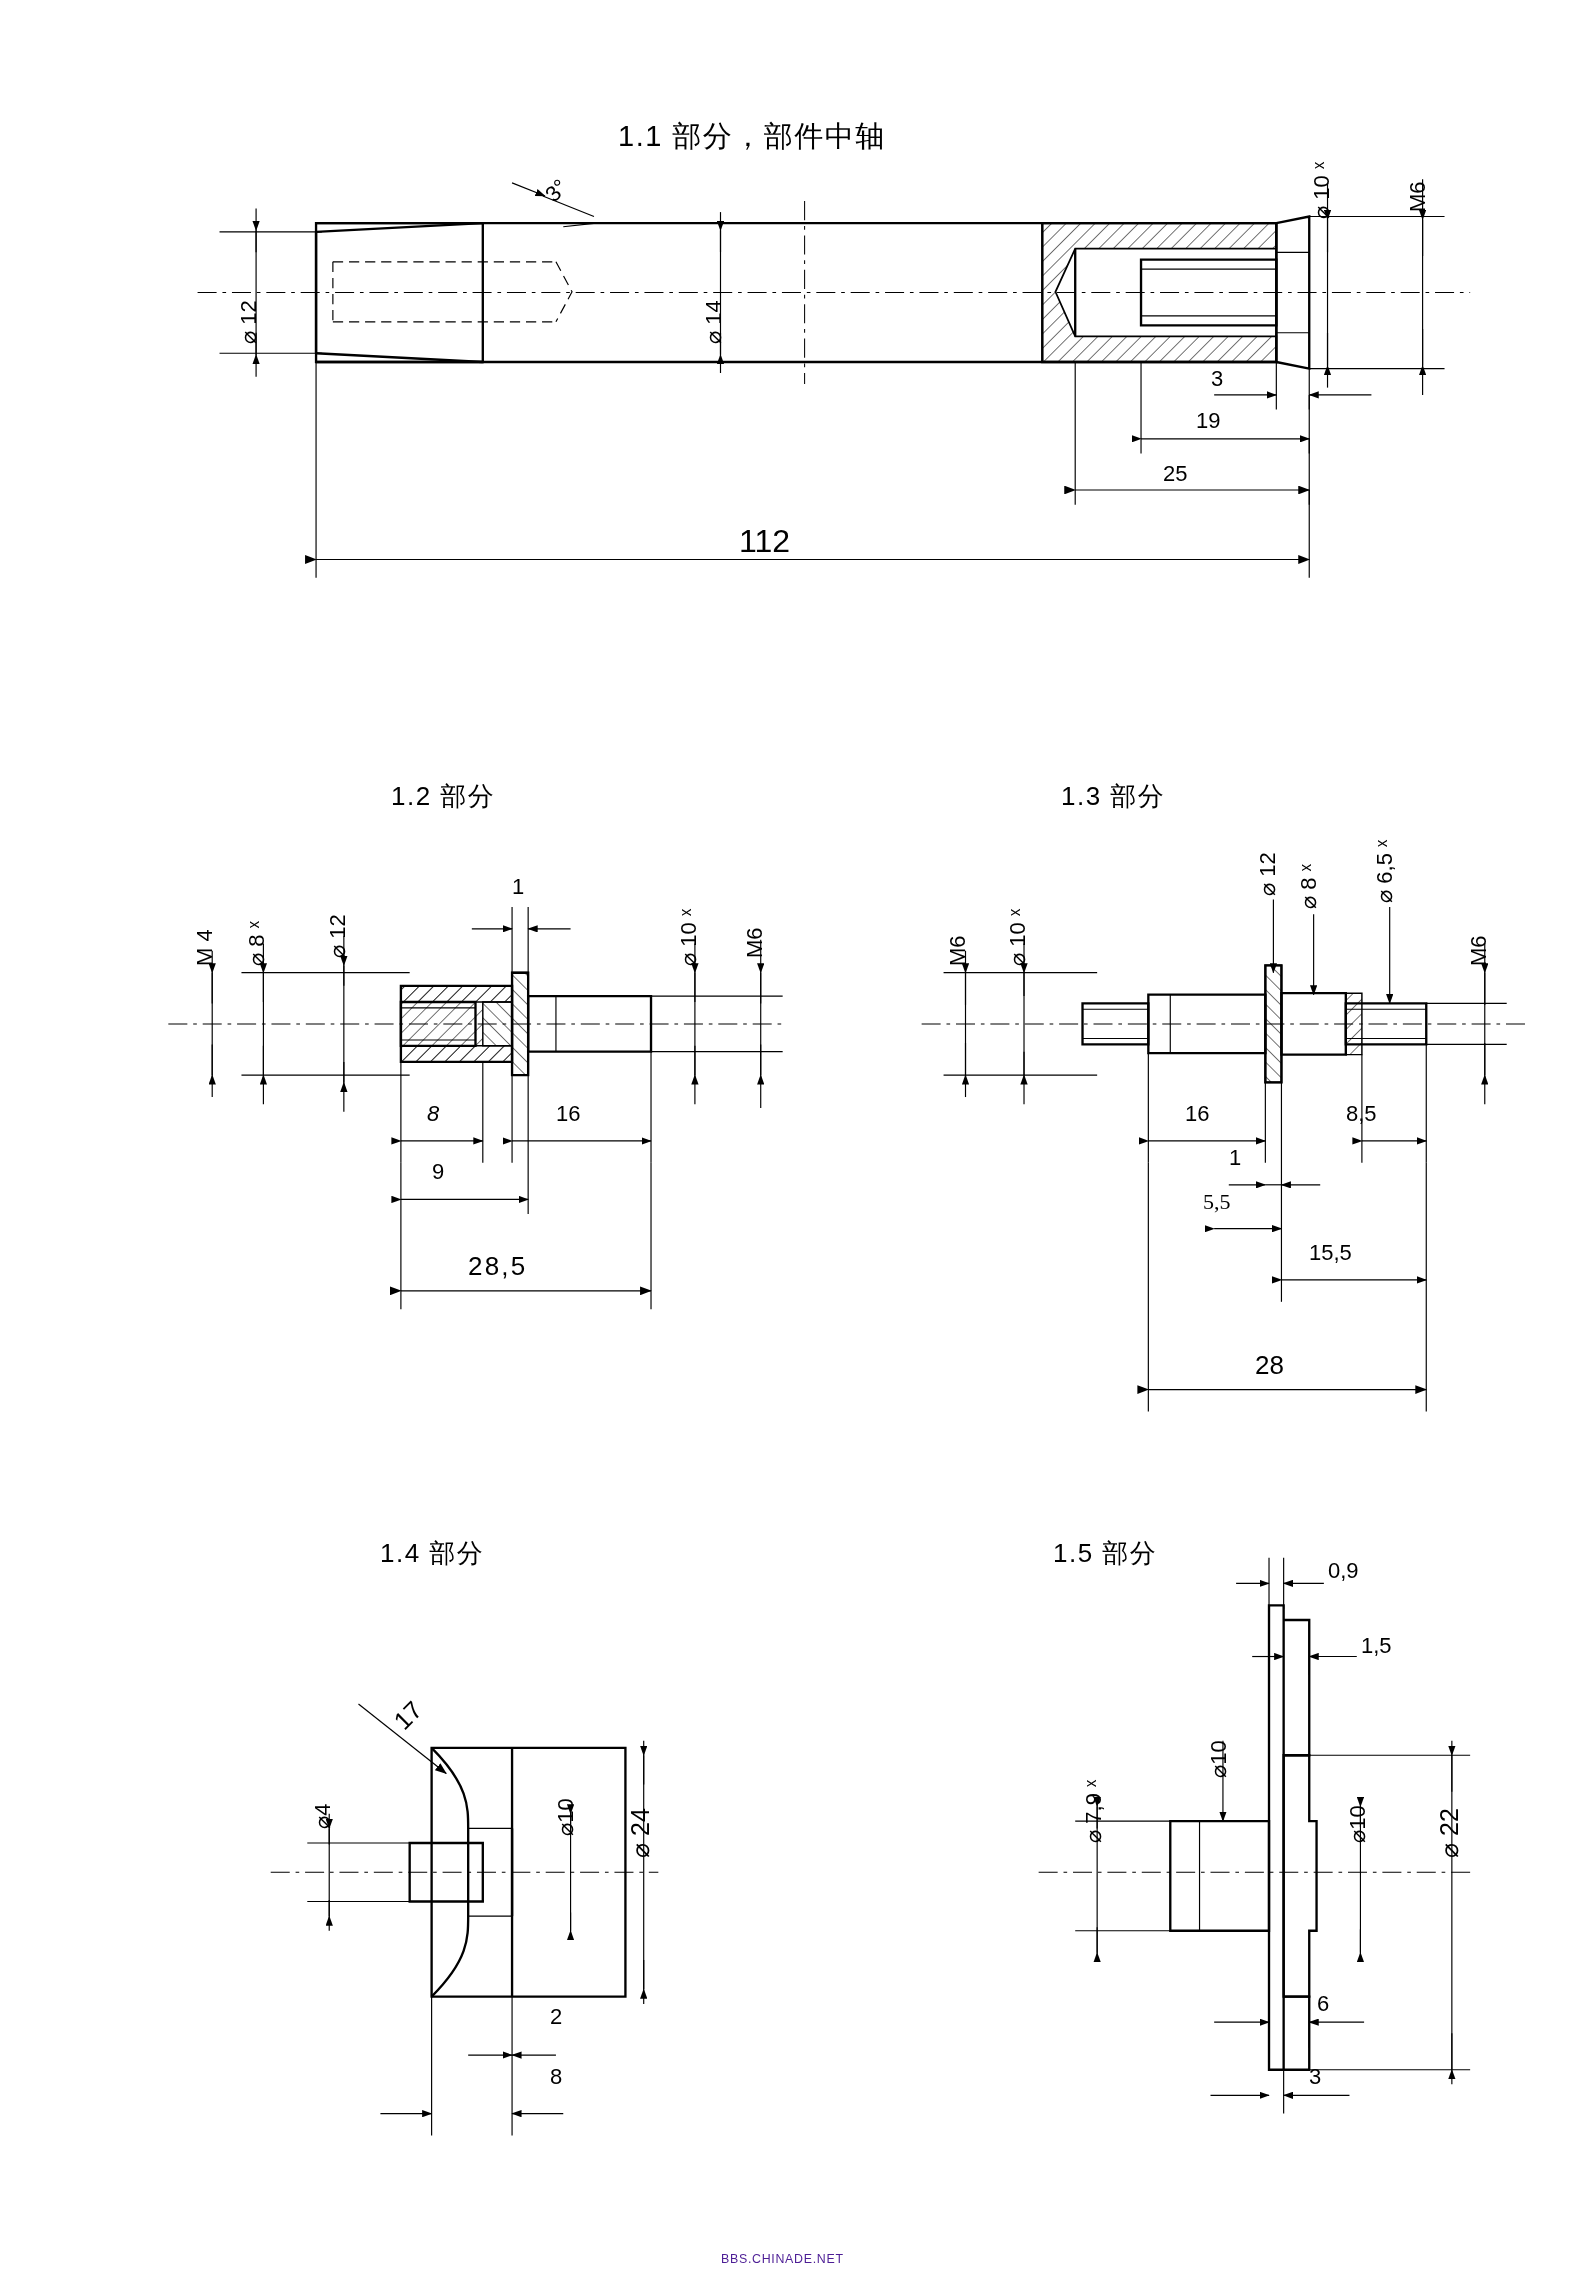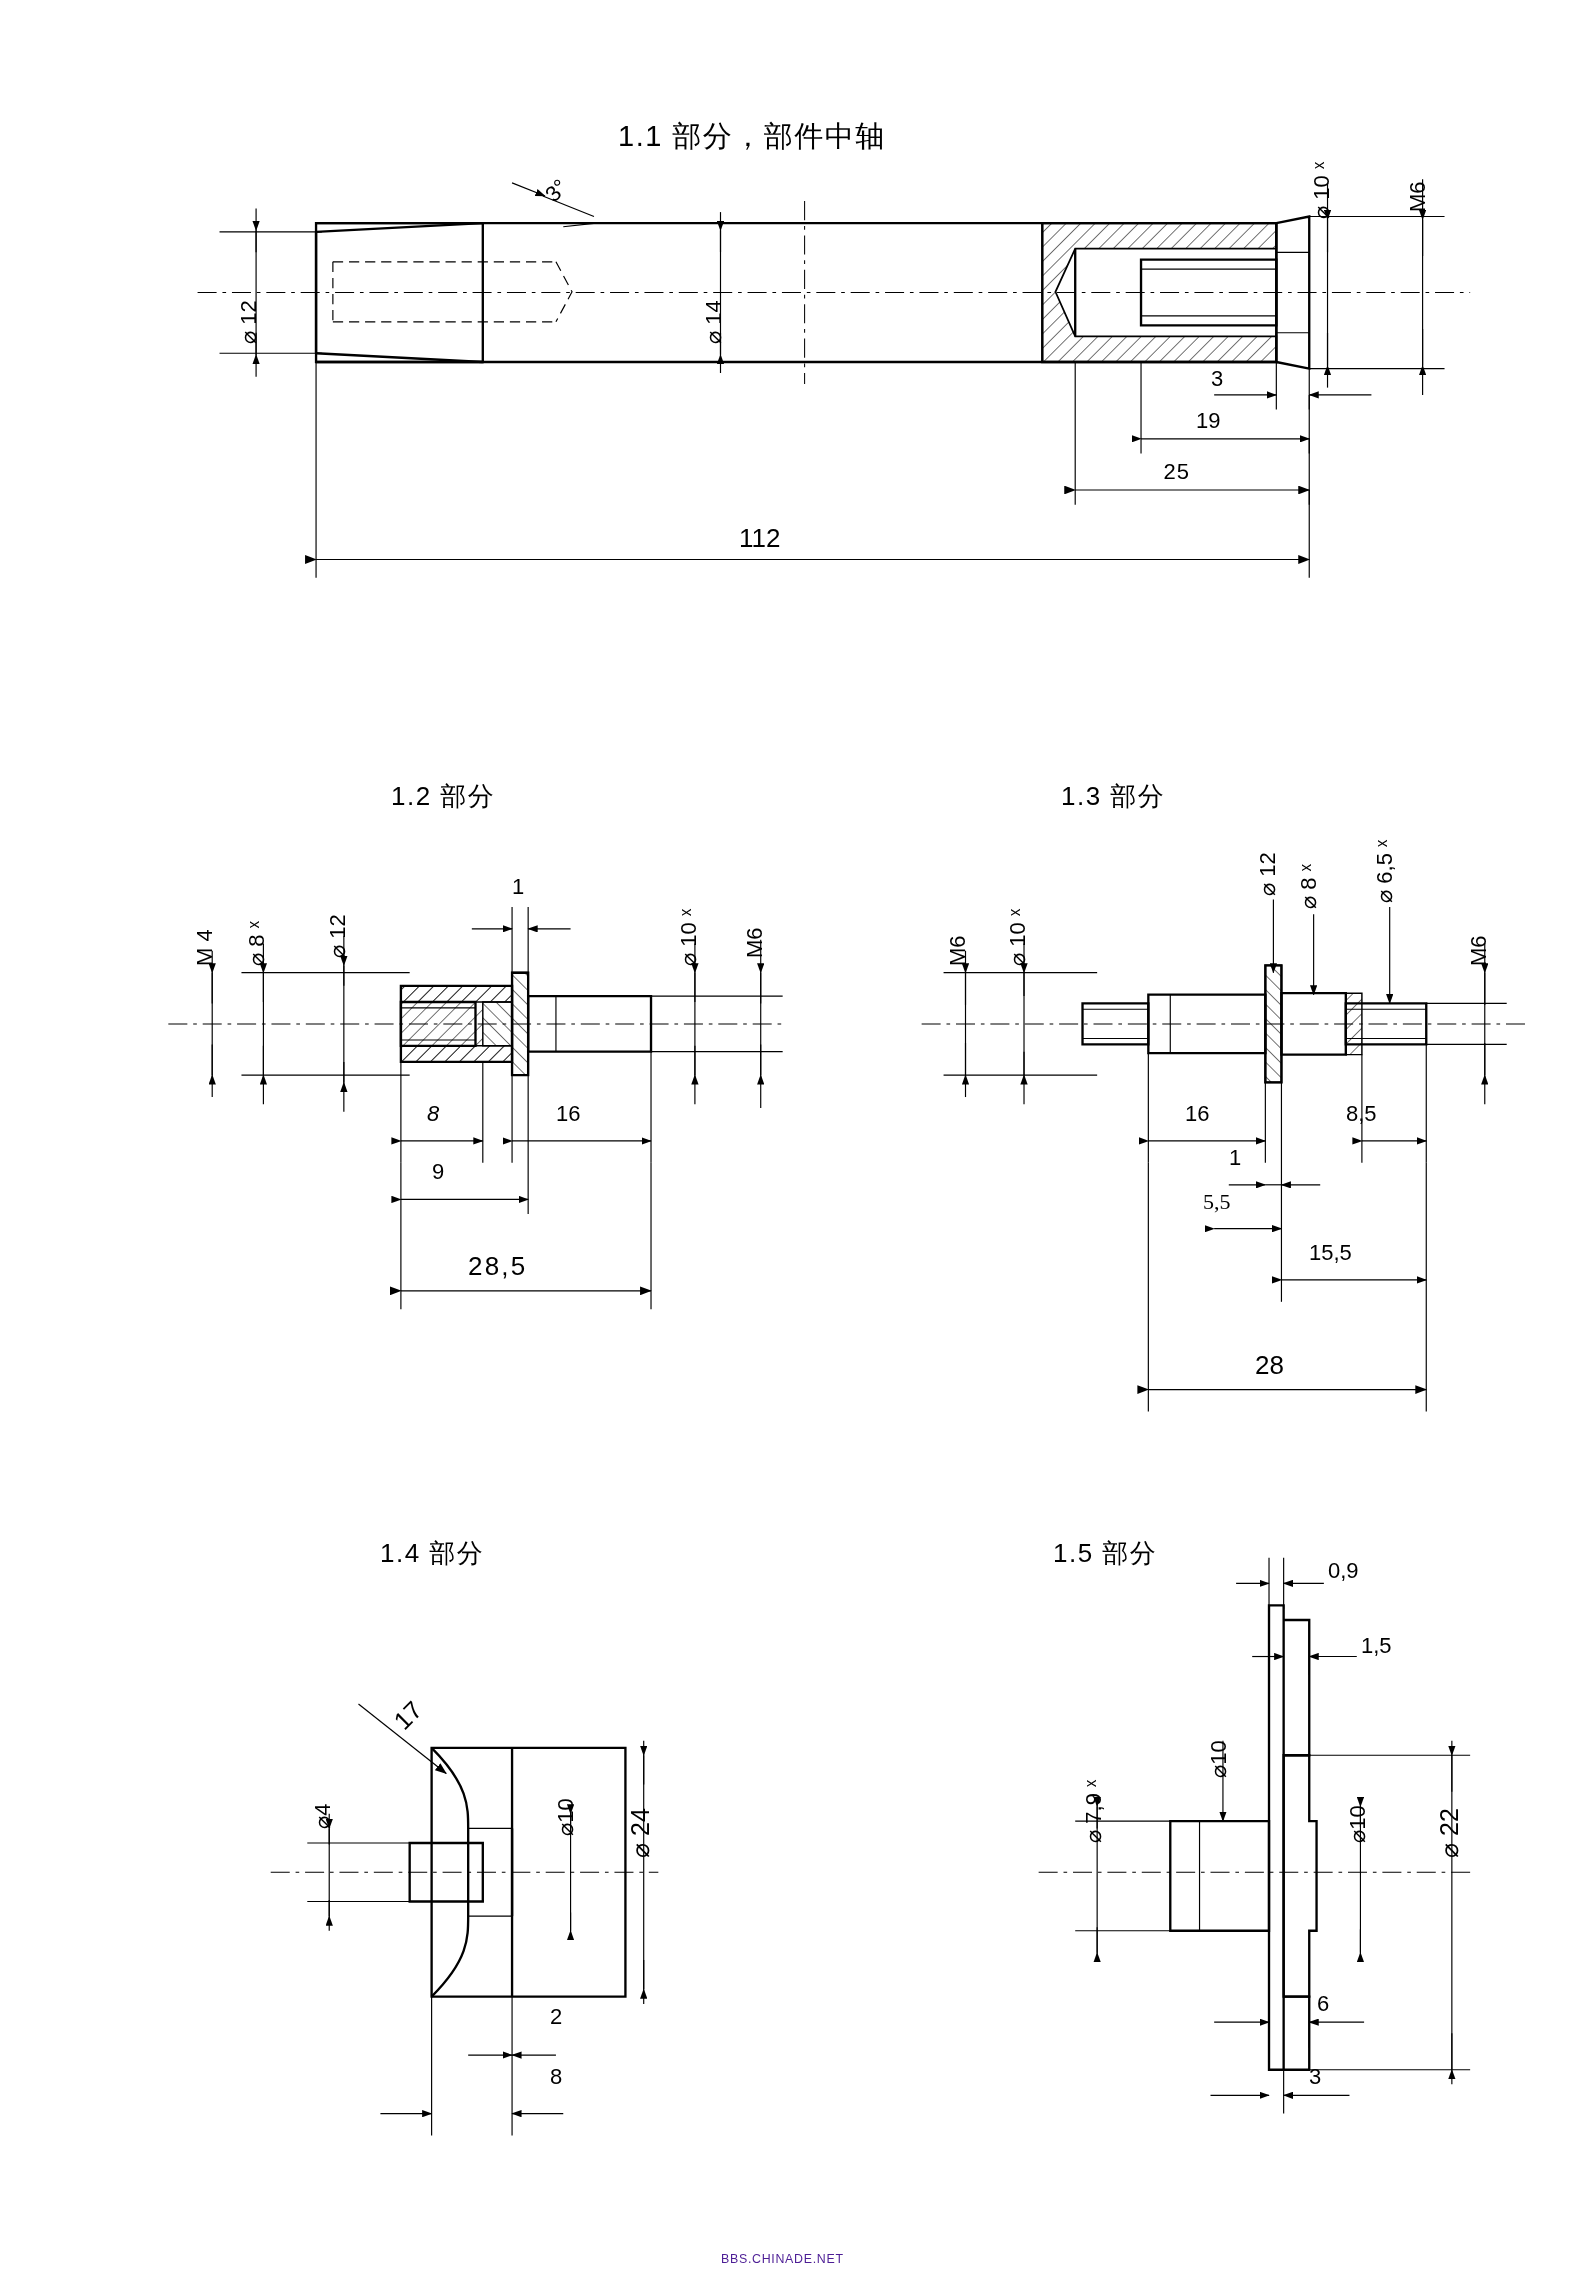--- a/index.html
+++ b/index.html
@@ -335,22 +335,22 @@
   <div class="sub" style="left:380px;top:1536px;">1.4 部分</div>
   <div class="sub" style="left:1053px;top:1536px;">1.5 部分</div>
 
   <div class="dim rot45" style="left:540px;top:189px;">3°</div>
   <div class="dim rot90" style="left:236px;top:344px;">⌀ 12</div>
   <div class="dim rot90" style="left:701px;top:344px;">⌀ 14</div>
   <div class="dim rot90" style="left:1309px;top:219px;">⌀ 10 ˣ</div>
   <div class="dim rot90" style="left:1405px;top:212px;">M6</div>
   <div class="dim" style="left:1211px;top:366px;">3</div>
   <div class="dim" style="left:1196px;top:408px;">19</div>
-  <div class="dim" style="left:1163px;top:461px;font-family:Liberation Mono, monospace;">25</div>
-  <div class="dim" style="left:739px;top:523px;font-size:26px;">112</div>
+  <div class="dim" style="left:1163px;top:461px;">25</div>
+  <div class="dim" style="left:739px;top:523px;font-size:32px;">112</div>
 
   <div class="dim rot90" style="left:192px;top:966px;">M 4</div>
   <div class="dim rot90" style="left:244px;top:966px;">⌀ 8 ˣ</div>
   <div class="dim rot90" style="left:325px;top:958px;">⌀ 12</div>
   <div class="dim" style="left:512px;top:874px;">1</div>
   <div class="dim rot90" style="left:676px;top:966px;">⌀ 10 ˣ</div>
   <div class="dim rot90" style="left:742px;top:958px;">M6</div>
   <div class="dimi" style="left:427px;top:1101px;">8</div>
   <div class="dim" style="left:556px;top:1101px;">16</div>
   <div class="dim" style="left:432px;top:1159px;">9</div>

